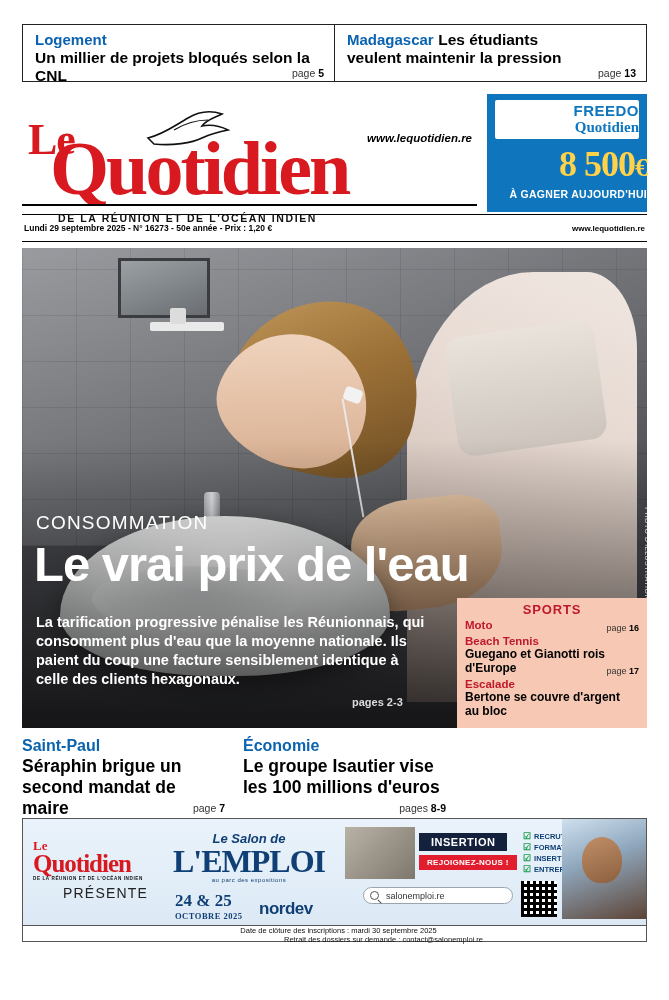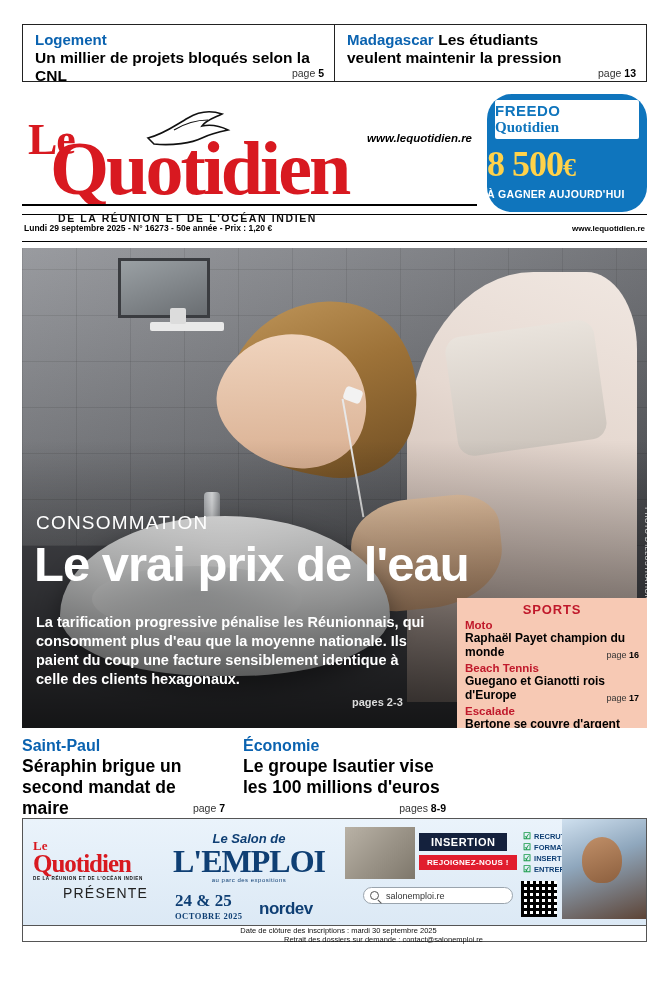--- a/index.html
+++ b/index.html
@@ -111,23 +111,22 @@
     width: 455px;
   }
 
   
   .promo {
     position: absolute;
     right: 0; top: 2px;
     width: 160px; height: 118px;
     background: #0f75bd;
     color: #fff;
-    text-align: left;
+    text-align: right;
     padding-top: 6px;
-    border-radius: 25px;
   }
   .promo-badge {
     background: #fff;
     color: #0f75bd;
     margin: 0 8px;
     border-radius: 2px;
     padding: 2px 0 3px 0;
     position: relative;
   }
   .promo-badge .l1 {
@@ -572,21 +571,20 @@
     <div class="hero-kicker">CONSOMMATION</div>
     <div class="hero-title">Le vrai prix de l'eau</div>
     <div class="hero-standfirst">La tarification progressive pénalise les Réunionnais, qui consomment plus d'eau que la moyenne nationale. Ils paient du coup une facture sensiblement identique à celle des clients hexagonaux.</div>
     <div class="hero-pages">pages 2-3</div>
 
     <div class="sports">
       <div class="sports-head">SPORTS</div>
 
       <div class="sports-item">
         <div class="sports-sport">Moto</div>
-        <div class="sports-text">Raphaël Payet champion du monde</div>
         <div class="sports-page">
           <span>page</span>
           <b>16</b>
         </div>
       </div>
 
       <div class="sports-item">
         <div class="sports-sport">Beach Tennis</div>
         <div class="sports-text">Guegano et Gianotti rois d'Europe</div>
         <div class="sports-page">

